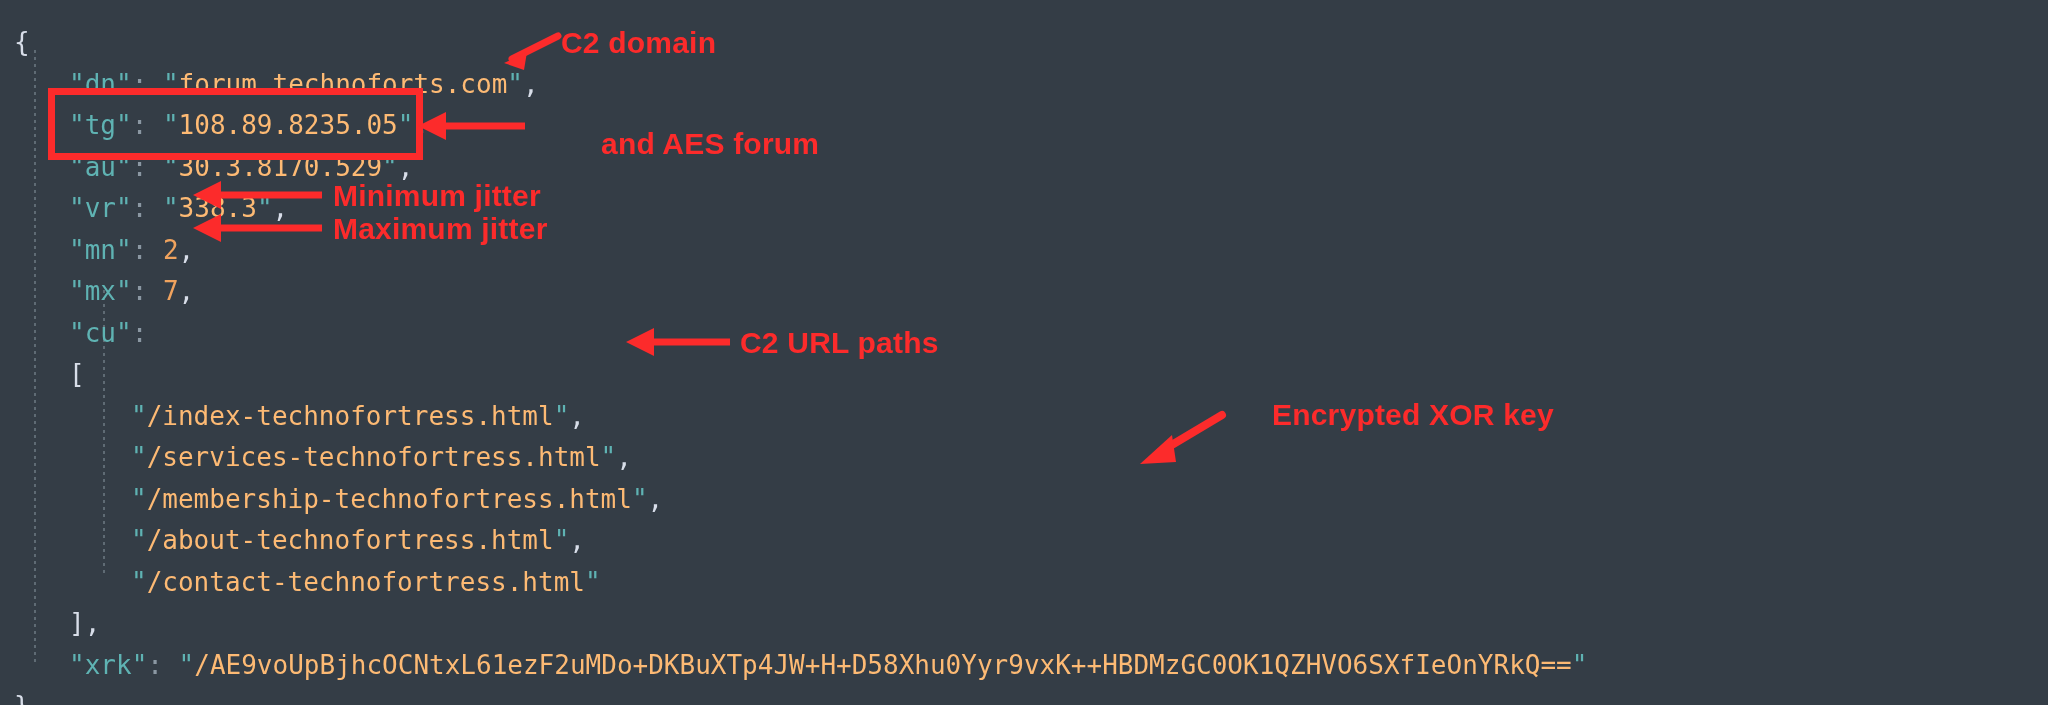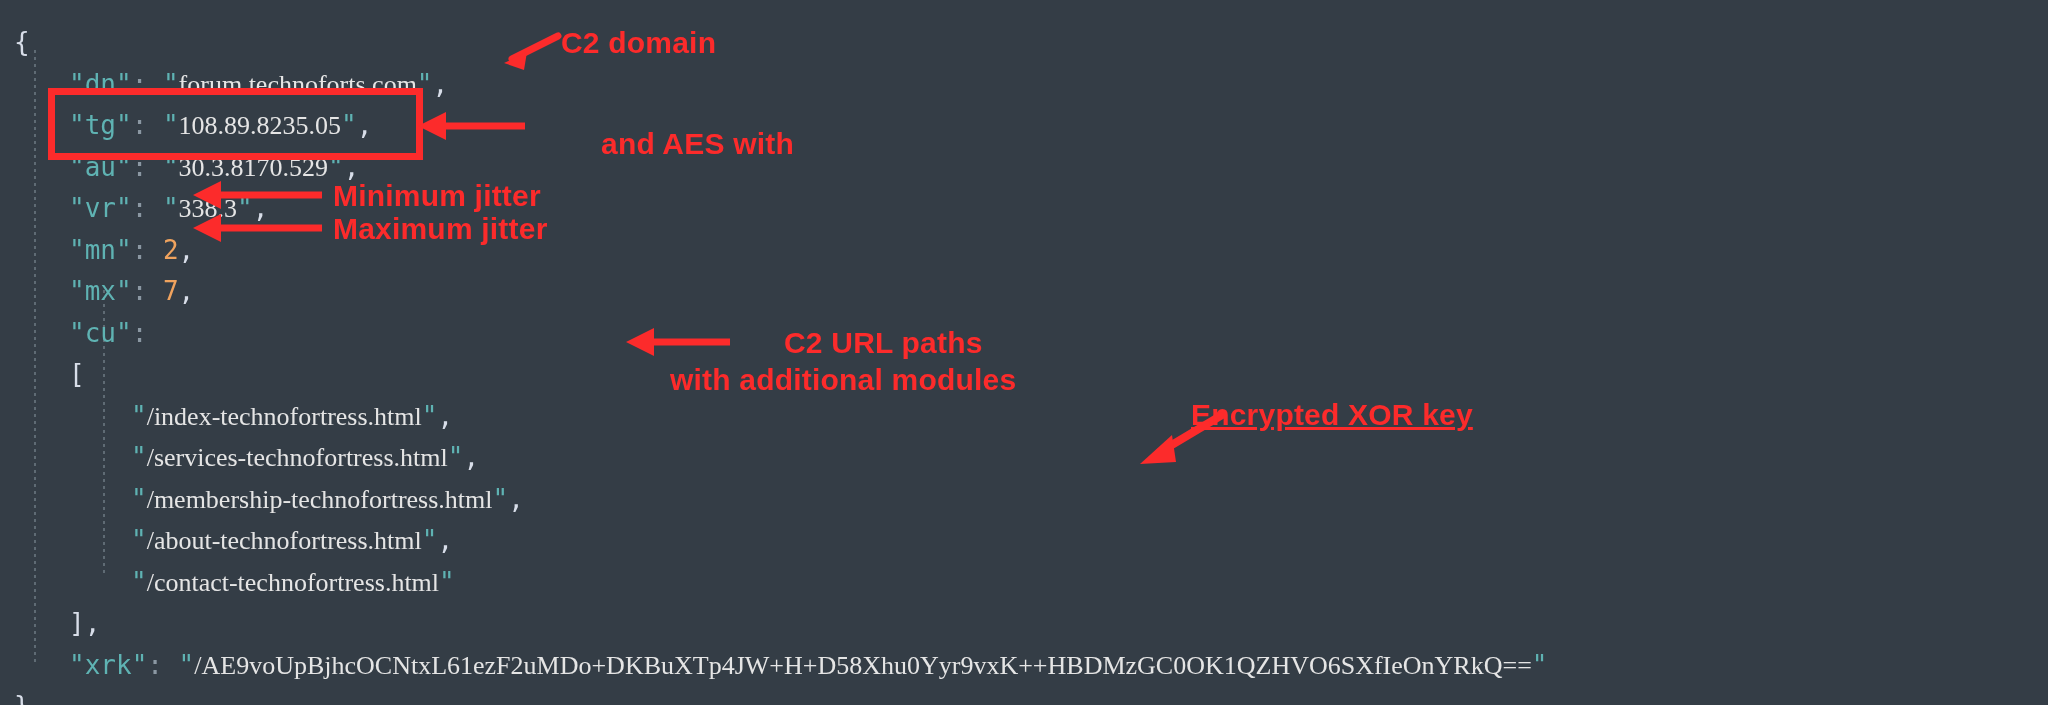--- a/index.html
+++ b/index.html
@@ -27,21 +27,21 @@
     white-space: pre;
     letter-spacing: 0px;
   }
   .line {
     height: 41.5px;
     white-space: pre;
   }
   .punc   { color: #d8dee9; }
   .key    { color: #5fb3b3; }
   .colon  { color: #8b98a3; }
-  .str    { color: #e5e5e5; font-family: Liberation Serif, serif; }
+  .str    { color: #fdba74; }
   .strq   { color: #5fb3b3; }
   .num    { color: #f0a35e; }
 
   
   .guide {
     position: absolute;
     width: 2px;
     background-image: linear-gradient(to bottom,
         rgba(160,175,185,0.40) 0px, rgba(160,175,185,0.40) 3px,
         rgba(0,0,0,0) 3px, rgba(0,0,0,0) 7px);
@@ -112,24 +112,23 @@
       </g>
 
       <g>
         <line x1="1222" y1="415" x2="1160" y2="452" stroke="#fc2b2b" stroke-width="8" stroke-linecap="round"></line>
         <polygon points="1140,464 1172,435 1176,462" fill="#fc2b2b"></polygon>
       </g>
     </svg>
 
     <div class="ann-text" style="left:561px; top:26px;">C2 domain</div>
 
-    <div class="ann-text" style="left:601px; top:127px;">and AES with</div>
+    <div class="ann-text" style="left:601px; top:127px;">and AES forum</div>
 
     <div class="ann-text" style="left:333px; top:212px;">Maximum jitter</div>
 
     <div class="ann-text" style="left:333px; top:179px;">Minimum jitter</div>
 
-    <div class="ann-text" style="left:740px; top:326px;margin-left:44px;">C2 URL paths</div>
-    <div class="ann-text" style="left:670px; top:363px;">with additional modules</div>
+    <div class="ann-text" style="left:740px; top:326px;">C2 URL paths</div>
 
-    <div class="ann-text" style="left:1191px; top:398px;text-decoration:underline;">Encrypted XOR key</div>
+    <div class="ann-text" style="left:1272px; top:398px;">Encrypted XOR key</div>
   </div>
 </div>
 
 </body></html>

